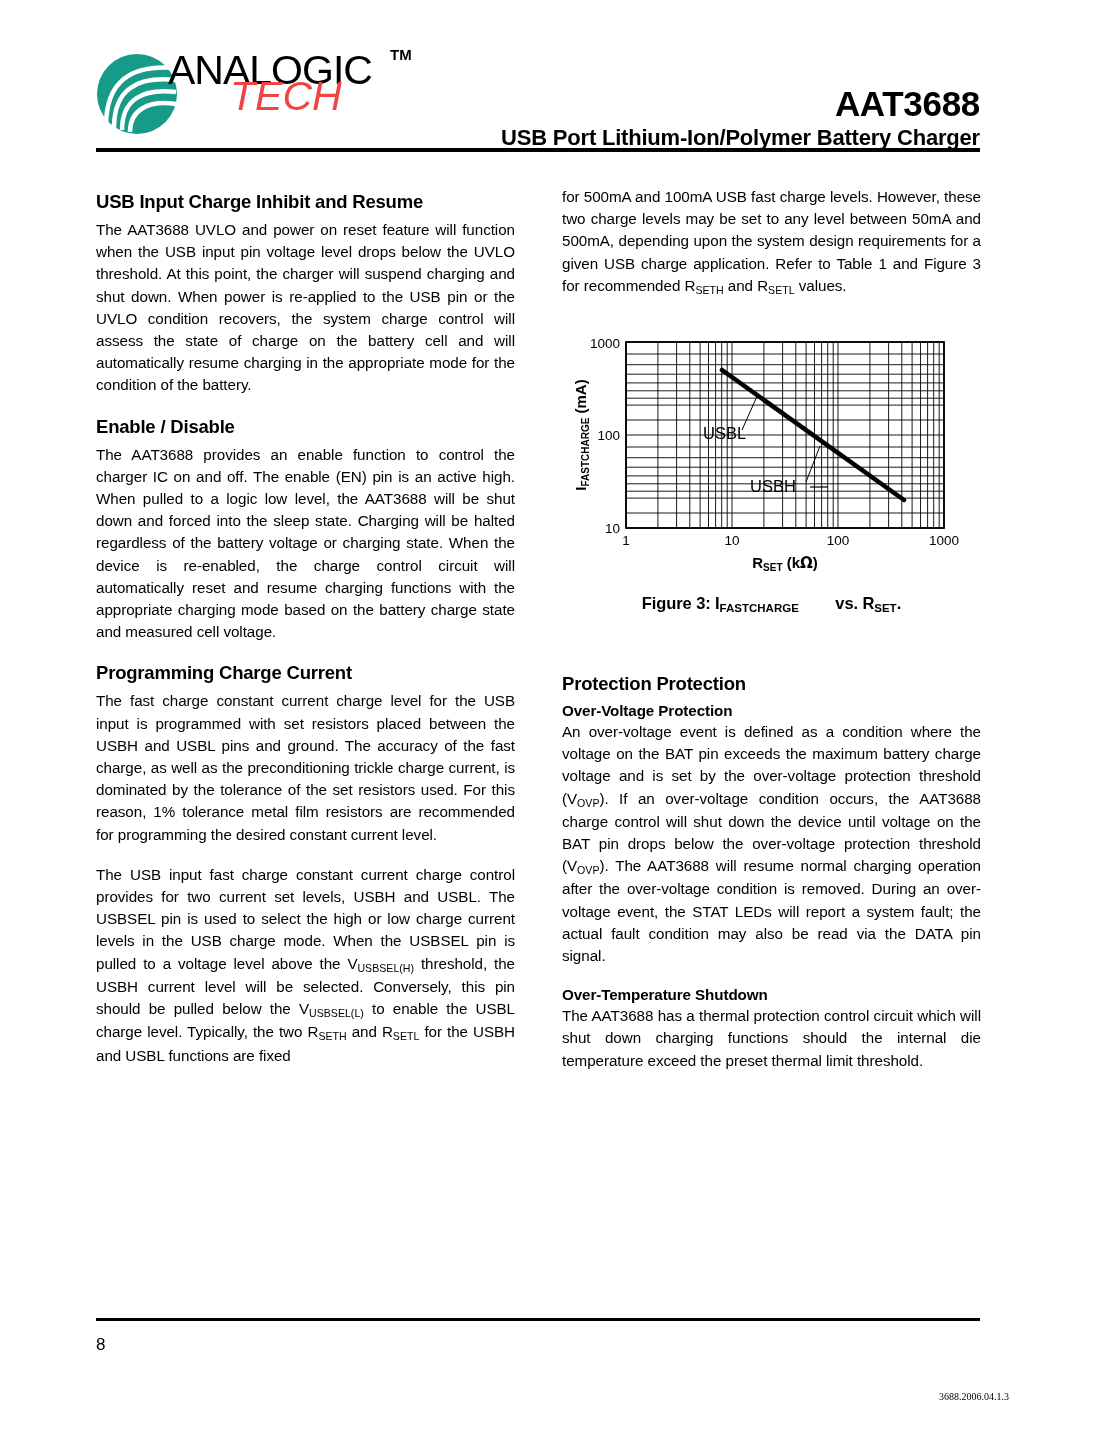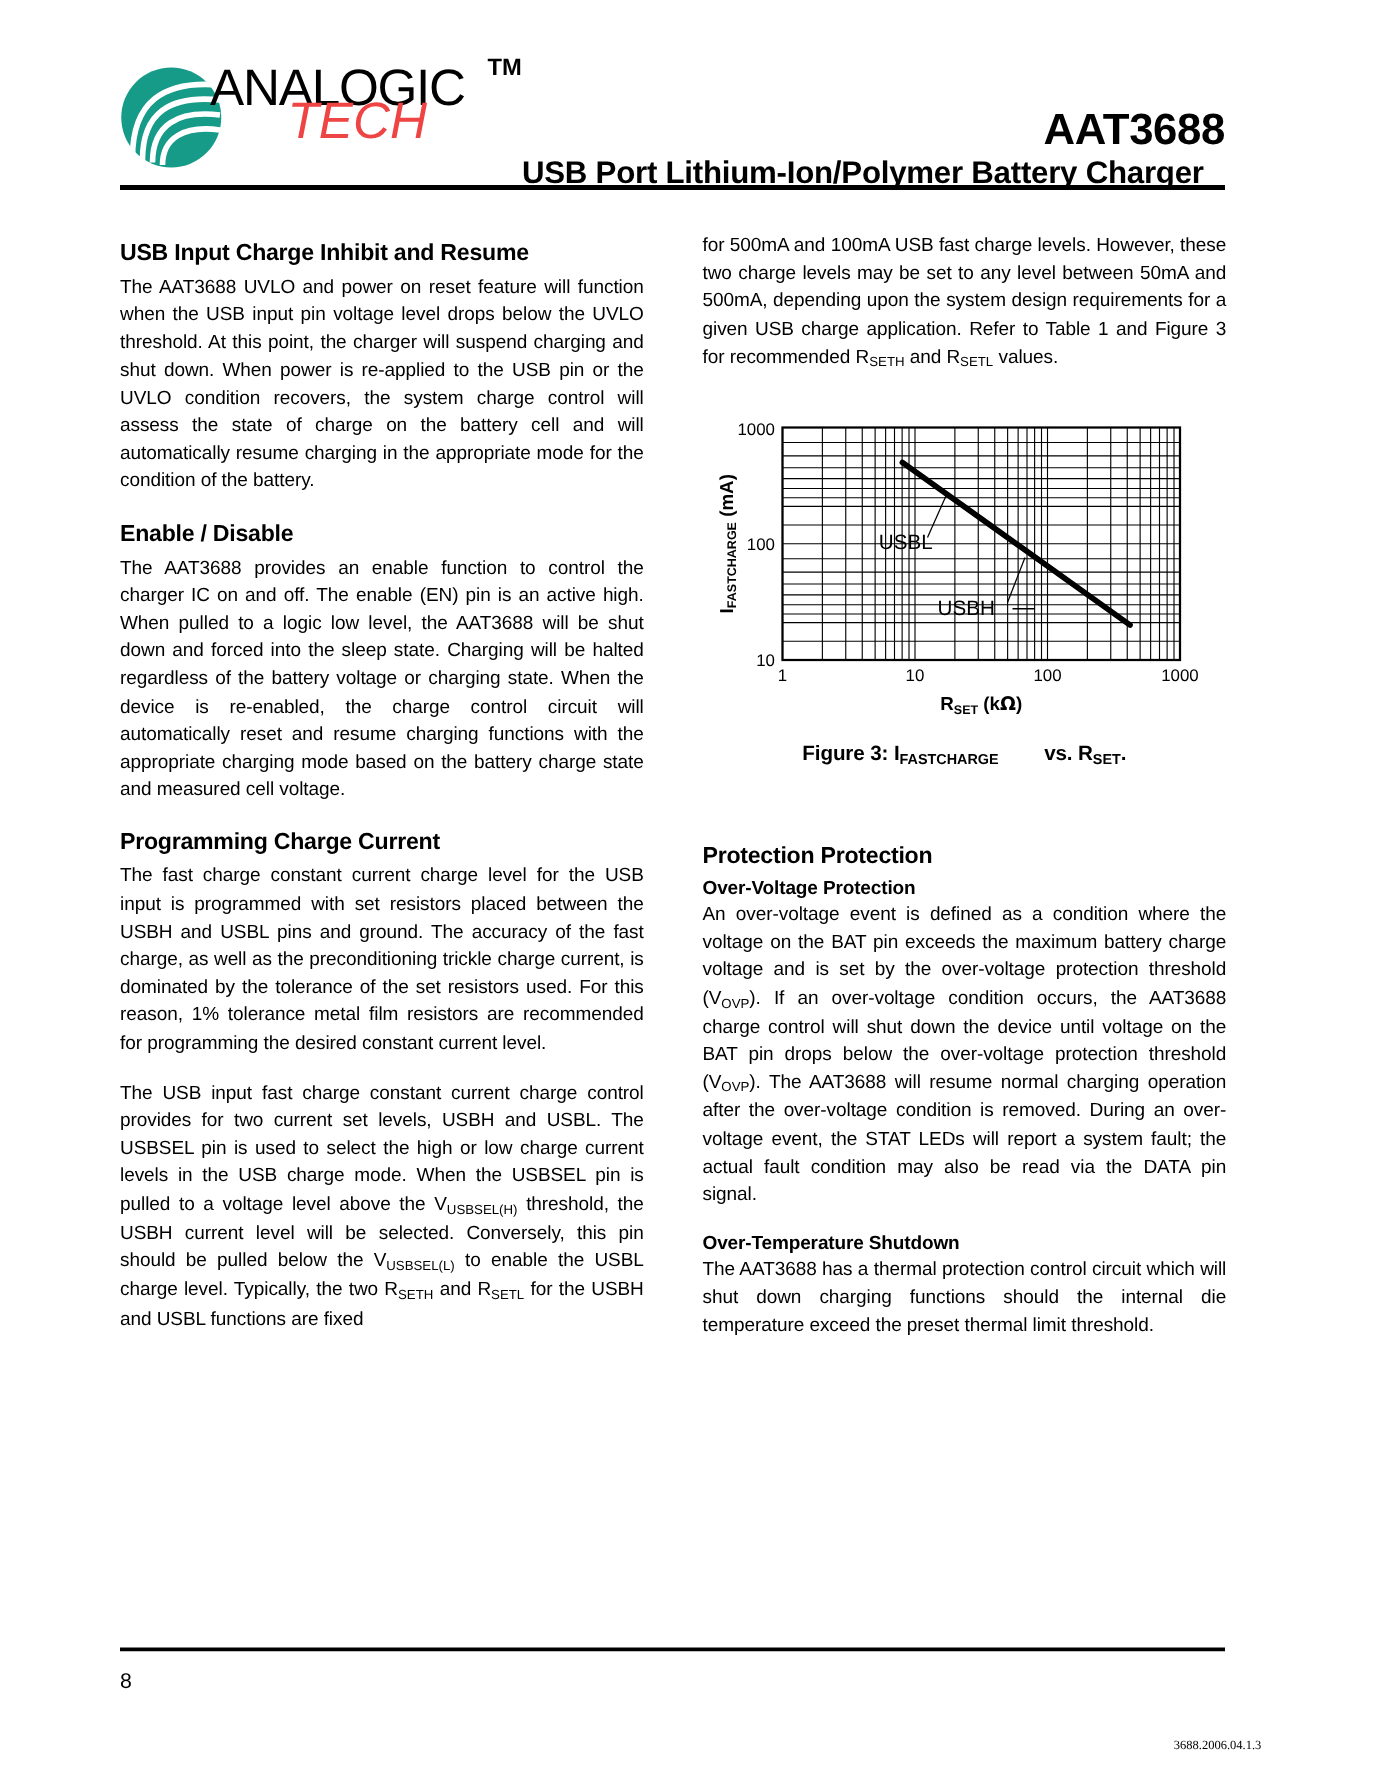--- a/index.html
+++ b/index.html
@@ -61,21 +61,21 @@
     font-weight: 400;
     font-family: "Liberation Sans", sans-serif;
     color: #000000;
     line-height: 44px;
     white-space: nowrap;
   }
   .logo-tm {
     position: absolute;
     left: 222px;
     top: 2px;
-    font-size: 19px;
+    font-size: 15px;
     font-weight: 700;
     line-height: 13px;
   }
   .logo-tech {
     position: absolute;
     left: 62px;
     top: 28px;
     font-size: 41px;
     letter-spacing: 0px;
     font-weight: 400;
@@ -91,23 +91,23 @@
     top: 44px;
     font-size: 35px;
     font-weight: 700;
     letter-spacing: -0.3px;
     line-height: 36px;
     text-align: right;
     white-space: nowrap;
   }
   .hdr-sub {
     position: absolute;
-    right: 17px;
+    right: 0;
     top: 84px;
-    font-size: 25px;
+    font-size: 22px;
     font-weight: 700;
     letter-spacing: -0.2px;
     line-height: 24px;
     text-align: right;
     white-space: nowrap;
   }
   .hdr-rule {
     position: absolute;
     left: 96px;
     top: 148px;

